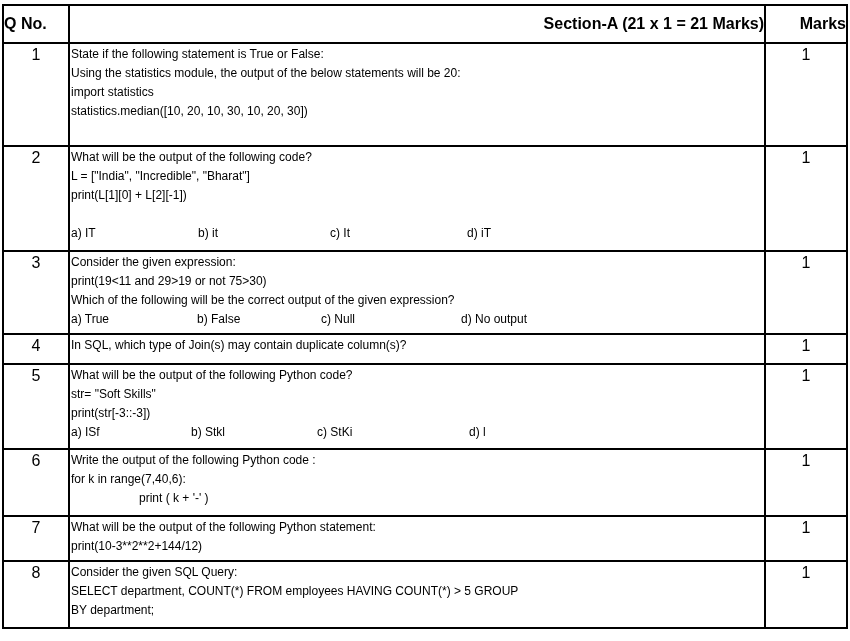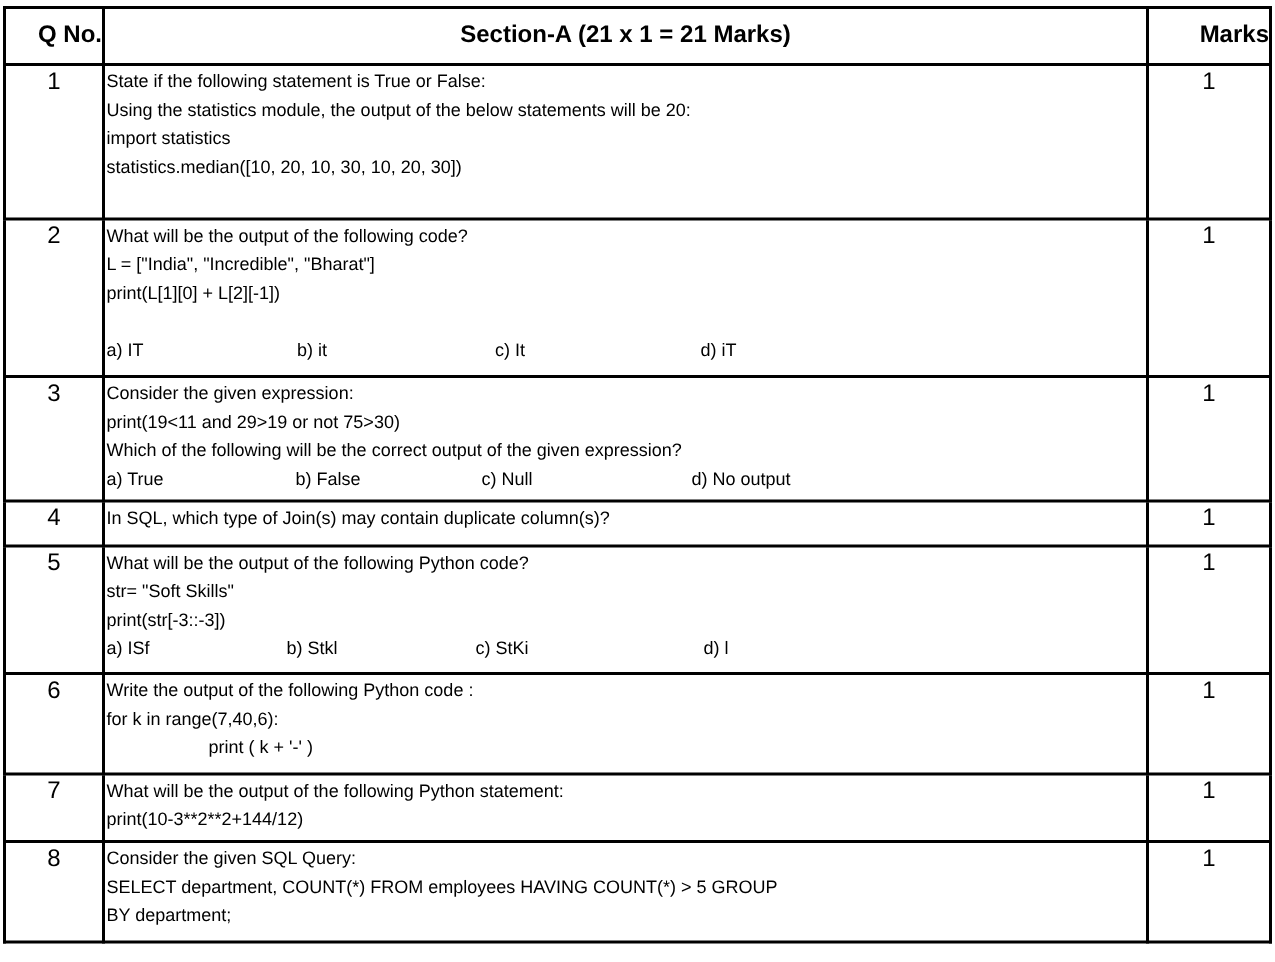--- a/index.html
+++ b/index.html
@@ -4,22 +4,22 @@
 <style>
   html, body { margin: 0; padding: 0; background: #ffffff; }
   body { width: 850px; height: 641px; position: relative; overflow: hidden;
          font-family: "Liberation Sans", sans-serif; color: #000; }
   table.qp { position: absolute; left: 2px; top: 4px; width: 846px;
              border-collapse: collapse; table-layout: fixed; }
   table.qp td, table.qp th { border: 2px solid #000; vertical-align: top; padding: 0; }
   col.c-qno { width: 66px; }
   col.c-marks { width: 82px; }
   th { font-weight: bold; font-size: 16px; height: 36px; vertical-align: middle !important; }
-  th.h-qno { text-align: right; }
-  th.h-sec { text-align: center; }
+  th.h-qno { text-align: left; }
+  th.h-sec { text-align: right; }
   th.h-marks { text-align: right; padding-left: 2px !important; }
   td.qno { text-align: center; font-size: 16px; line-height: 19px; padding-top: 1px !important; }
   td.marks { text-align: center; font-size: 16px; line-height: 19px; padding-top: 1px !important; }
   td.q { font-size: 12px; line-height: 19px; padding-left: 1px !important; padding-top: 1px !important; }
   .line { white-space: pre; display: block; }
   .opts { display: block; position: relative; height: 19px; white-space: nowrap; }
   .opt { position: absolute; top: 0; }
   .indent { padding-left: 36px; margin-left: 32px; }
   tr.r1 td { height: 100px; }
   tr.r2 td { height: 102px; }

